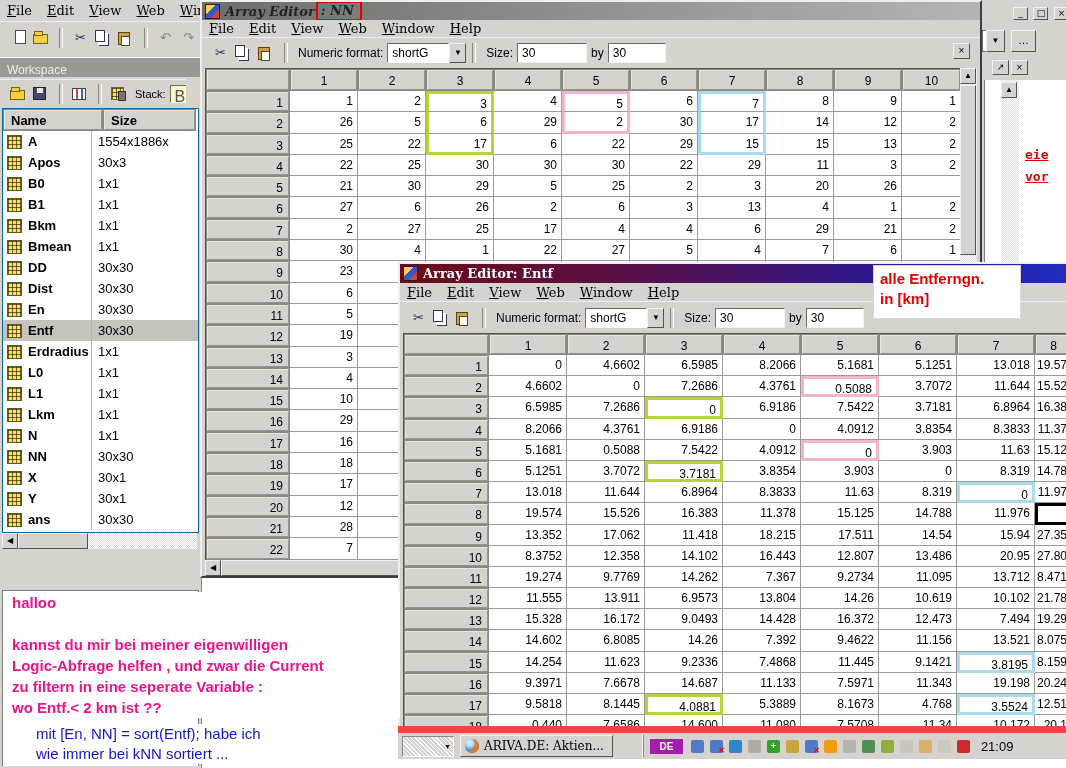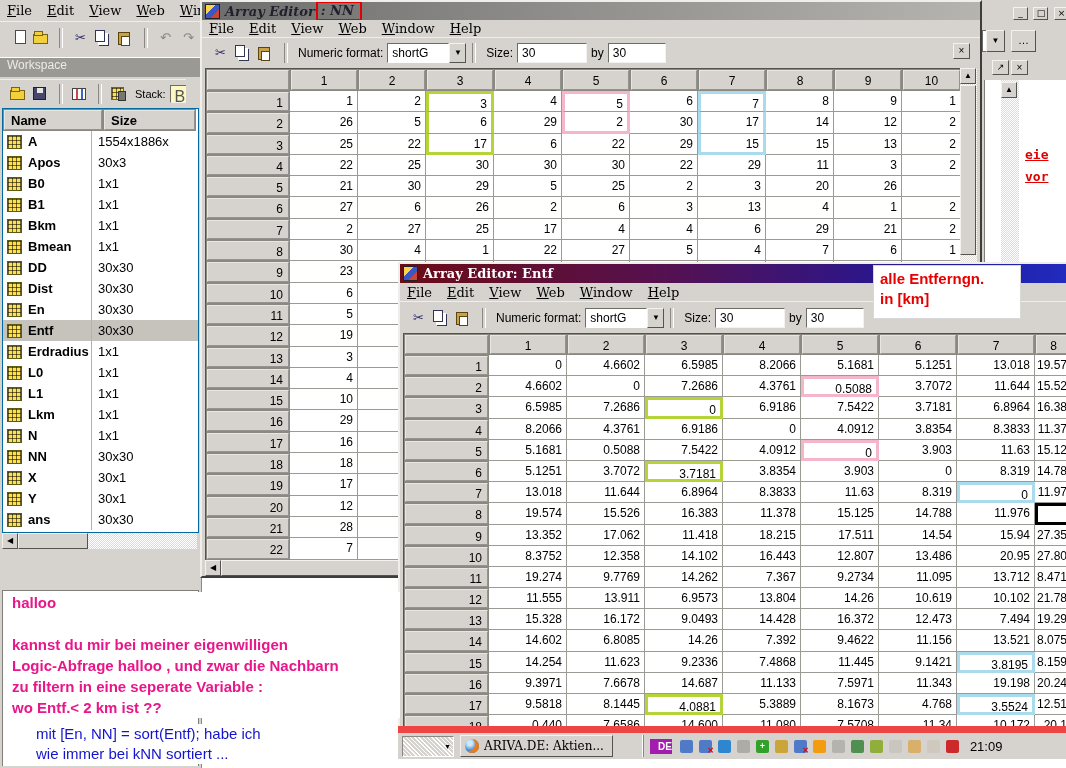--- a/index.html
+++ b/index.html
@@ -61,21 +61,21 @@
   .corner,.colhdr,.rowhdr{background:#d6d3ce;border:2px outset #e8e6e1;outline:1px solid #8a8880;outline-offset:-1px;padding-top:3px;}
   .colhdr{text-align:center;}
   .rowhdr{text-align:right;padding-right:5px;}
   
   .sb{position:absolute;background:#dedbd6;
       background-image:repeating-conic-gradient(#fff 0% 25%,transparent 0% 50%);background-size:2px 2px;}
   .sb-btn{position:absolute;width:16px;height:16px;font-size:8px;line-height:14px;}
   .sb-thumb{position:absolute;background:#d6d3ce;border:1px solid;border-color:#f4f2ee #55534e #55534e #f4f2ee;box-sizing:border-box;}
   
   .panel-title{background:#9b9993;color:#eeece7;font:12px "Liberation Sans",sans-serif;
-               display:flex;align-items:flex-start;padding-left:7px;border-top:1px solid #fff;}
+               display:flex;align-items:flex-end;padding-left:7px;border-top:1px solid #fff;}
   .ws-table{position:absolute;background:#fff;border:1px solid #0369a1;overflow:hidden;}
   .ws-hdr{display:grid;grid-template-columns:100px 93px;height:22px;}
   .ws-hdr div{background:#d6d3ce;border:2px outset #e8e6e1;outline:1px solid #8a8880;outline-offset:-1px;
               font:bold 13px "Liberation Sans",sans-serif;padding:2px 0 0 6px;box-sizing:border-box;}
   .ws-row{display:flex;align-items:center;height:21px;font:13px "Liberation Sans",sans-serif;}
   .ws-row.sel{background:#c6c3bd;}
   .ws-name{font-weight:bold;flex:0 0 63px;overflow:hidden;}
   .ws-size{border-left:1px solid #b4b2ac;padding-left:6px;flex:1;overflow:hidden;height:21px;line-height:21px;}
   
   .note{position:absolute;background:#fff;}
@@ -89,22 +89,22 @@
   .deskband{width:50px;height:19px;margin-left:4px;border:1px solid;border-color:#8a8880 #fff #fff #8a8880;
             background-image:repeating-linear-gradient(45deg,#fff 0 1px,#d6d3ce 1px 3px);display:flex;align-items:center;justify-content:flex-end;}
   .task-btn{height:20px;margin-left:6px;padding:0 8px 0 4px;display:flex;align-items:center;
             background:#d6d3ce;border:1px solid;border-color:#f4f2ee #55534e #55534e #f4f2ee;
             font:12px "DejaVu Serif",serif;white-space:nowrap;}
   .ff-icon{width:14px;height:14px;border-radius:50%;margin-right:5px;flex:0 0 auto;
            background:radial-gradient(circle at 35% 30%,#cfe9ff 0 18%,#3d8ad8 55%,#1a4f9e 90%);
            box-shadow:inset -4px -2px 0 #e87d1e;}
   .tray{height:22px;margin-left:14px;display:flex;align-items:center;padding:0 6px;
         border-left:1px solid #8a8880;box-shadow:-1px 0 0 #fff;}
-  .de-badge{width:22px;height:15px;background:#a21caf;color:#fff;font:bold 10px "Liberation Sans",sans-serif;
-            text-align:right;line-height:15px;margin-right:5px;flex:0 0 auto;}
+  .de-badge{width:33px;height:15px;background:#a21caf;color:#fff;font:bold 10px "Liberation Sans",sans-serif;
+            text-align:center;line-height:15px;margin-right:5px;flex:0 0 auto;}
   .tray-ic{position:relative;display:inline-block;width:13px;height:13px;border-radius:2px;margin:0 3px;
            color:#fff;font:bold 9px "Liberation Sans",sans-serif;text-align:center;line-height:13px;flex:0 0 auto;}
   .tray-ic i{position:absolute;right:-2px;bottom:-2px;color:#e00;font:bold 8px "Liberation Sans",sans-serif;}
   .clock{font:13px "Liberation Sans",sans-serif;margin-left:8px;white-space:nowrap;}
   
   .cap-btn{display:inline-block;width:15px;height:13px;font:9px "DejaVu Sans",sans-serif;line-height:11px;margin-left:1px;}
 </style>
 </head>
 <body>
 
@@ -802,21 +802,21 @@
 
 <div class="rednote" style="left:874px;top:266px;width:134px;height:46px;z-index:6;">
     <div>alle Entferngn.</div>
     <div>in [km]</div>
   </div>
 
 <div class="note magenta" style="left:8px;top:592px;width:388px;z-index:4;padding-left:4px;font-weight:bold;">
     <div>halloo</div>
     <div>&nbsp;</div>
     <div>kannst du mir bei meiner eigenwilligen</div>
-    <div>Logic-Abfrage halloo , und zwar die Nachbarn</div>
+    <div>Logic-Abfrage helfen , und zwar die Current</div>
     <div>zu filtern in eine seperate Variable :</div>
     <div> wo Entf.&lt; 2 km  ist ??</div>
   </div>
 <div class="note blue" style="left:36px;top:724px;width:360px;z-index:4;">
     <div>mit  [En, NN] = sort(Entf);   habe ich</div>
     <div>wie immer bei kNN  sortiert ...</div>
   </div>
 
 <div class="taskbar" style="left:398px;top:726px;width:668px;height:26px;z-index:5;">
   <div class="deskband">

